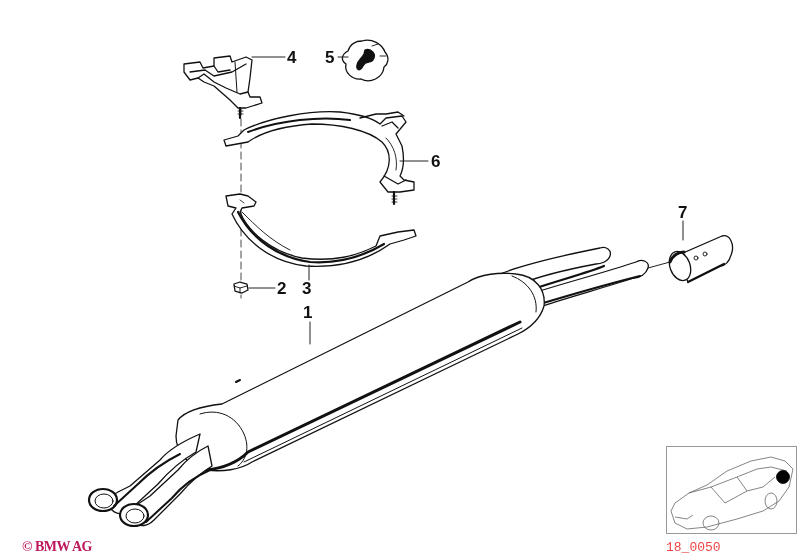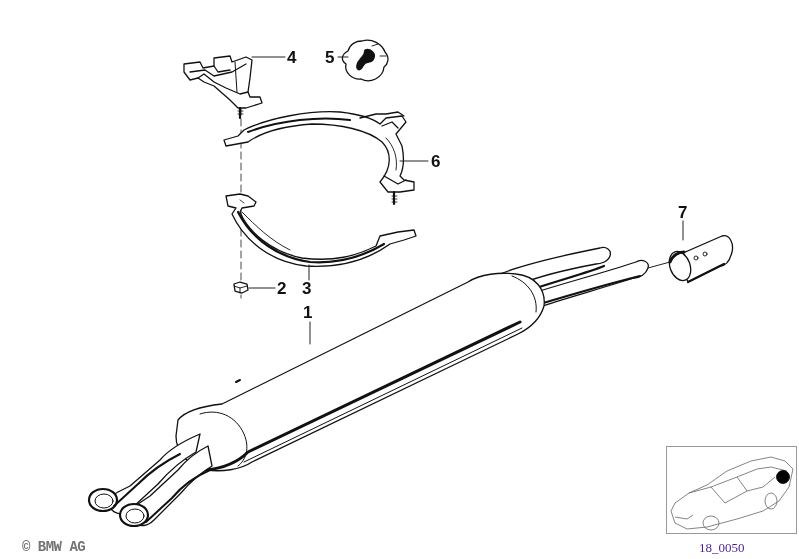--- a/index.html
+++ b/index.html
@@ -2,23 +2,23 @@
 <html><head>
   <meta charset="utf-8">
   <style>
     html, body { margin: 0; padding: 0; background: #ffffff; }
     body { width: 799px; height: 559px; position: relative; overflow: hidden;
            font-family: "Liberation Sans", sans-serif; }
     .canvas { position: absolute; left: 0; top: 0; width: 799px; height: 559px; }
     .callout { position: absolute; font-family: "Liberation Sans", sans-serif; font-weight: bold;
                font-size: 17px; color: #111; line-height: 1; }
     .copyright { position: absolute; left: 22px; top: 539px; font-size: 14px; font-weight: bold;
-                 color: #737373; letter-spacing: -0.5px; font-family: Liberation Mono, monospace; }
-    .diagram-id { position: absolute; left: 666px; top: 540px; font-size: 13px; color: #4c1d95;
-                  font-family: Liberation Serif, serif; margin-left: 33px; }
+                 color: #be185d; letter-spacing: -0.5px; font-family: Liberation Serif, serif; }
+    .diagram-id { position: absolute; left: 666px; top: 540px; font-size: 13px; color: #ef4444;
+                  font-family: Liberation Mono, monospace; }
     .thumb { position: absolute; left: 666px; top: 446px; width: 131px; height: 88px;
              border: 1px solid #999; background: #fff; box-sizing: border-box; }
   </style>
 </head>
 <body>
 
 <svg class="canvas" viewBox="0 0 799 559" xmlns="http://www.w3.org/2000/svg" fill="none" stroke="#111" stroke-width="1.3" stroke-linejoin="round" stroke-linecap="round">
 
   <g stroke="#333" stroke-width="0.9" stroke-dasharray="7 4">
     <line x1="241" y1="108" x2="241" y2="298"></line>

